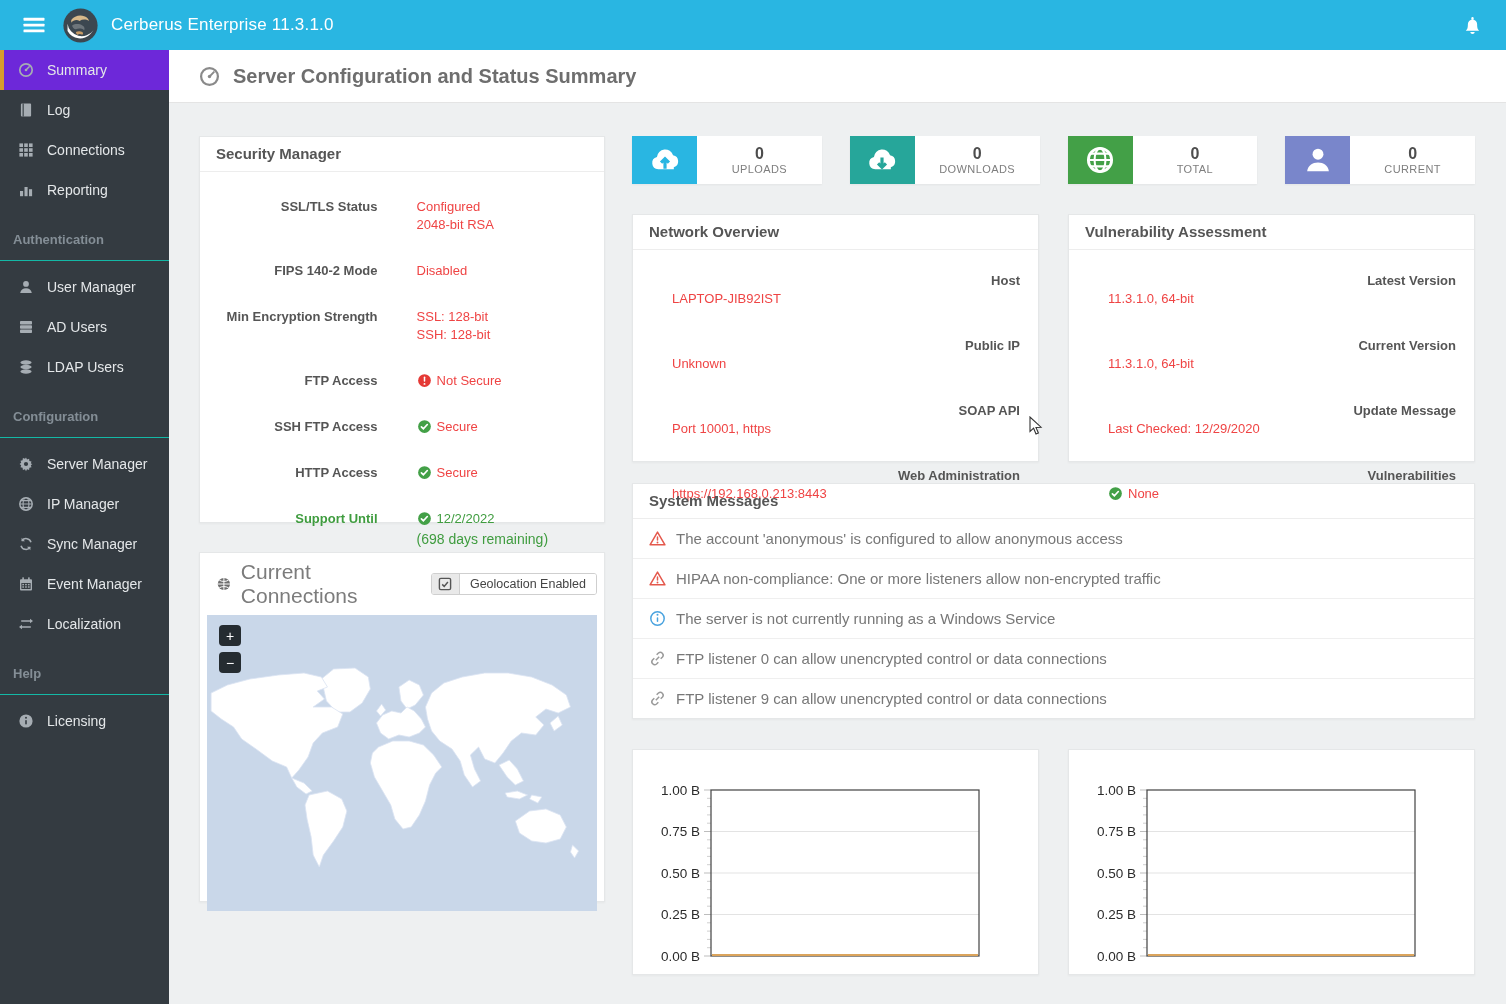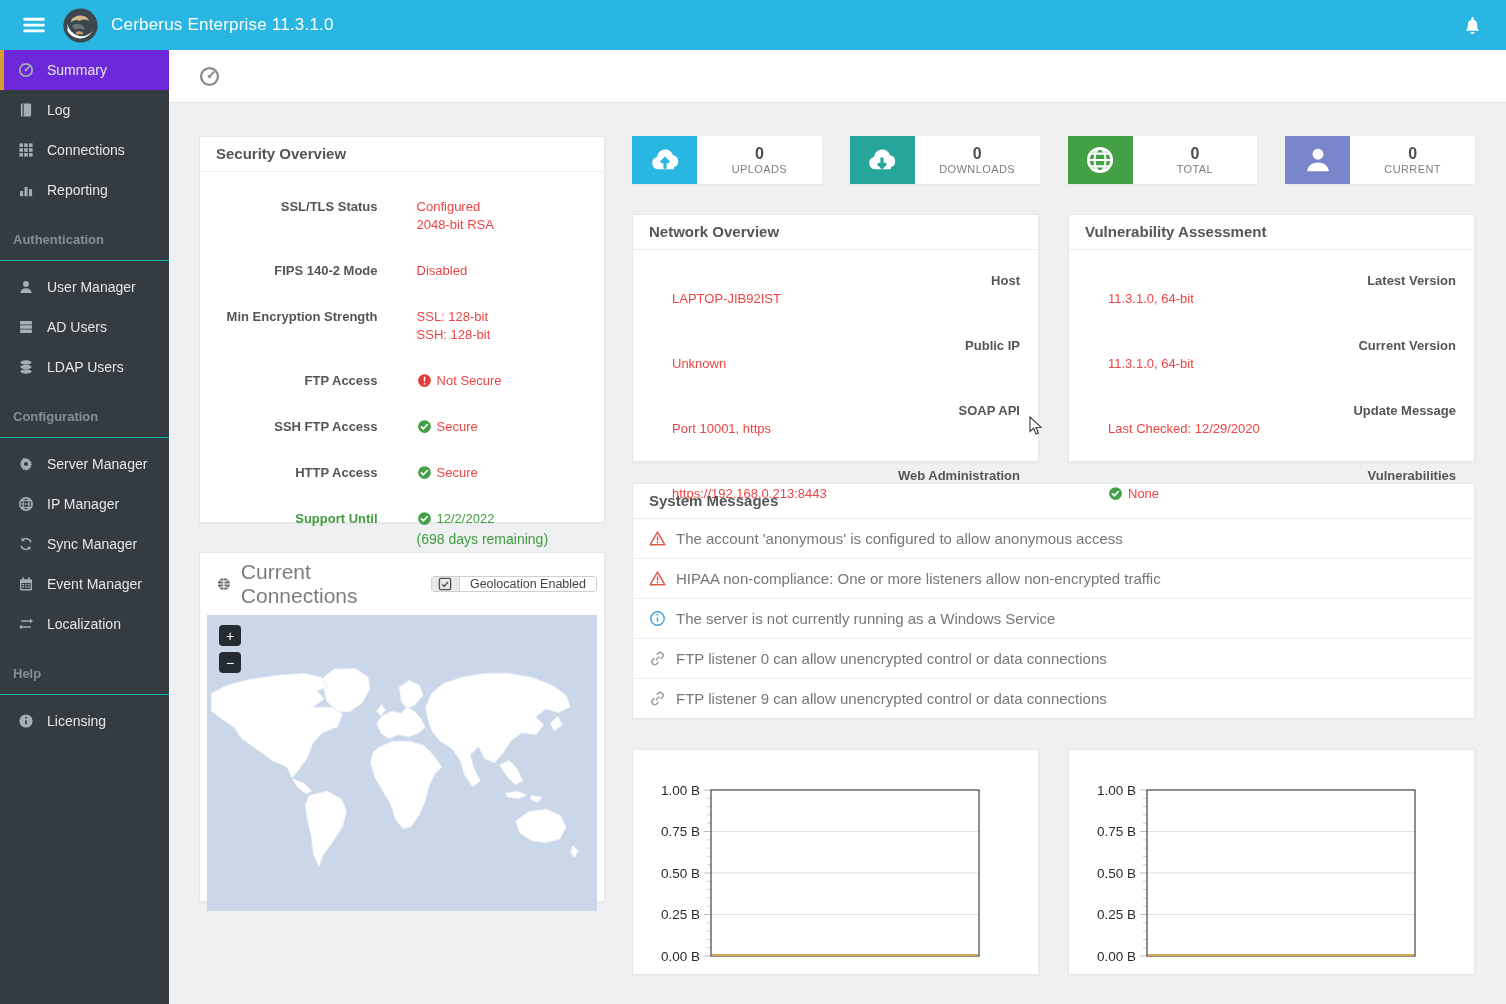--- a/index.html
+++ b/index.html
@@ -60,21 +60,21 @@
 
   
   #security-panel { margin-bottom:29px; height:387px; }
   #security-panel .kv-body { padding-top:26px; }
 
   
   #connections-panel { height:350px; }
   .conn-header { display:flex; align-items:center; padding:7px 7px 7px 16px; border-bottom:0; }
   .conn-title { display:flex; align-items:center; gap:9px; font-size:21px; color:#7c7c7c; flex:1; }
   .conn-title svg { width:16px; height:16px; color:#6f6f6f; }
-  .geo-btn { display:flex; align-items:stretch; border:1px solid #cfcfcf; border-radius:3px; overflow:hidden; cursor:pointer; height:16px; }
+  .geo-btn { display:flex; align-items:stretch; border:1px solid #cfcfcf; border-radius:3px; overflow:hidden; cursor:pointer; height:22px; }
   .geo-btn .geo-ic { background:#e9e9e9; width:28px; display:flex; align-items:center; justify-content:center; color:#555; border-right:1px solid #cfcfcf; }
   .geo-btn .geo-ic svg { width:14px; height:14px; }
   .geo-btn .geo-label { background:#fff; display:flex; align-items:center; padding:0 10px; font-size:12.5px; color:#444; }
   .map-wrap { margin:0 7px; position:relative; height:296px; cursor:grab; }
   .map-wrap svg.worldmap { display:block; width:100%; height:100%; }
   .map-zoom { position:absolute; top:10px; left:12px; display:flex; flex-direction:column; gap:6px; }
   .map-zoom button { width:22px; height:21px; background:#252c31; color:#fff; border:0; border-radius:4px; font-size:14px; line-height:1; cursor:pointer; font-family:inherit; }
 
   
   #messages-panel { margin-bottom:30px; }
@@ -252,27 +252,28 @@
       </div>
     </div>
 
   <div class="main">
     <div class="page-header">
       <svg class="ph-icon" viewBox="0 0 16 16" fill="currentColor">
           <circle cx="8" cy="8" r="6.4" fill="none" stroke="currentColor" stroke-width="1.7"></circle>
           <circle cx="8" cy="8" r="1.3"></circle>
           <path d="M8.7 7.3 11.3 4.7" stroke="currentColor" stroke-width="1.5" stroke-linecap="round" fill="none"></path>
         </svg>
+      <div class="page-title">Server Configuration and Status Summary</div>
     </div>
 
     <div class="content">
 
       <div class="left-col">
         <div class="panel" id="security-panel">
-          <div class="panel-header">Security Overview</div>
+          <div class="panel-header">Security Manager</div>
           <div class="kv-body" id="security-rows">
               <div class="kv-row">
                 <div class="kv-label">SSL/TLS Status</div>
                 <div class="kv-value">
                   <div><span>Configured</span></div>
                   <div><span>2048-bit RSA</span></div>
                 </div>
               </div>
               <div class="kv-row">
                 <div class="kv-label">FIPS 140-2 Mode</div>

